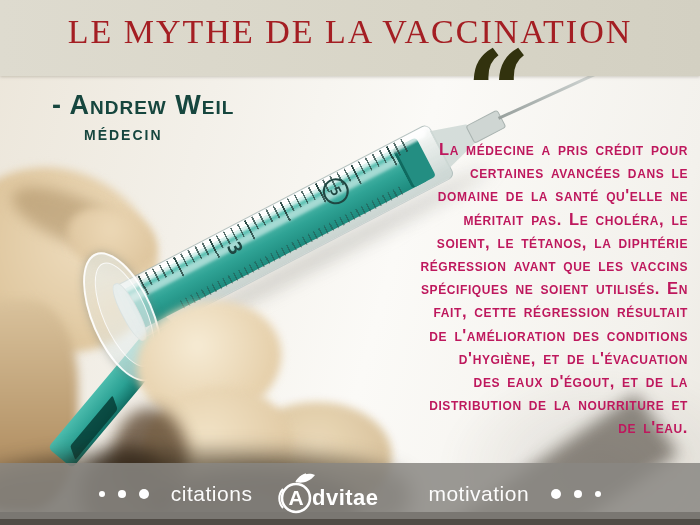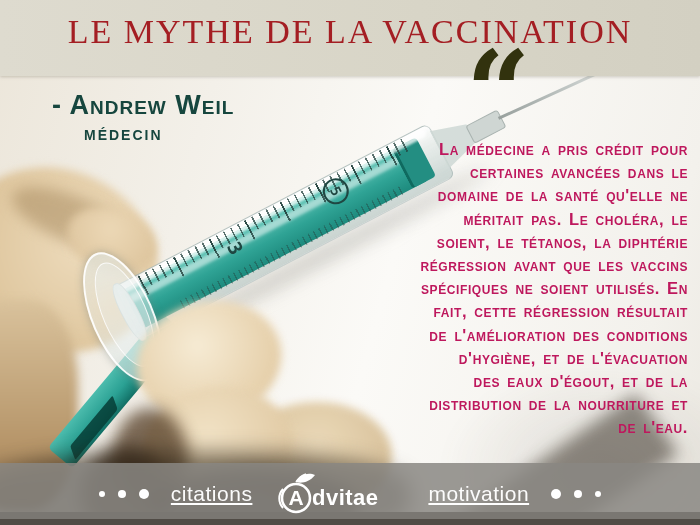--- a/index.html
+++ b/index.html
@@ -97,21 +97,21 @@
     font-variant:small-caps;letter-spacing:2px;}
   
   .qmark{position:absolute;left:466px;top:36px;z-index:4;font-family:"DejaVu Serif",serif;
     font-weight:bold;font-size:112px;line-height:1;color:#32320e;}
   .quote-text{position:absolute;right:12px;top:138px;width:378px;z-index:4;
     text-align:right;color:#be185d;font-weight:bold;font-variant:small-caps;
     font-size:16.5px;line-height:23.2px;letter-spacing:0.6px;word-spacing:2px;}
   
   .footer{position:absolute;left:0;top:463px;width:700px;height:62px;z-index:5;
     background:rgba(138,135,130,0.85);display:flex;align-items:center;justify-content:center;
-    gap:16px;color:#fff;text-decoration:underline;}
+    gap:16px;color:#fff;}
   .footer::after{content:"";position:absolute;left:0;bottom:0;width:100%;height:6px;
     background:rgba(28,22,15,0.45);}
   .dots{display:flex;align-items:center;gap:13px;}
   .dot{border-radius:50%;background:#fff;}
   .d6{width:6px;height:6px;} .d8{width:8px;height:8px;} .d10{width:10px;height:10px;}
   .foot-word{font-size:21px;letter-spacing:0.5px;color:rgba(255,255,255,0.97);margin:0 6px;}
   .logo{display:flex;align-items:center;margin:0 2px;}
 </style>
 </head>
 <body>

